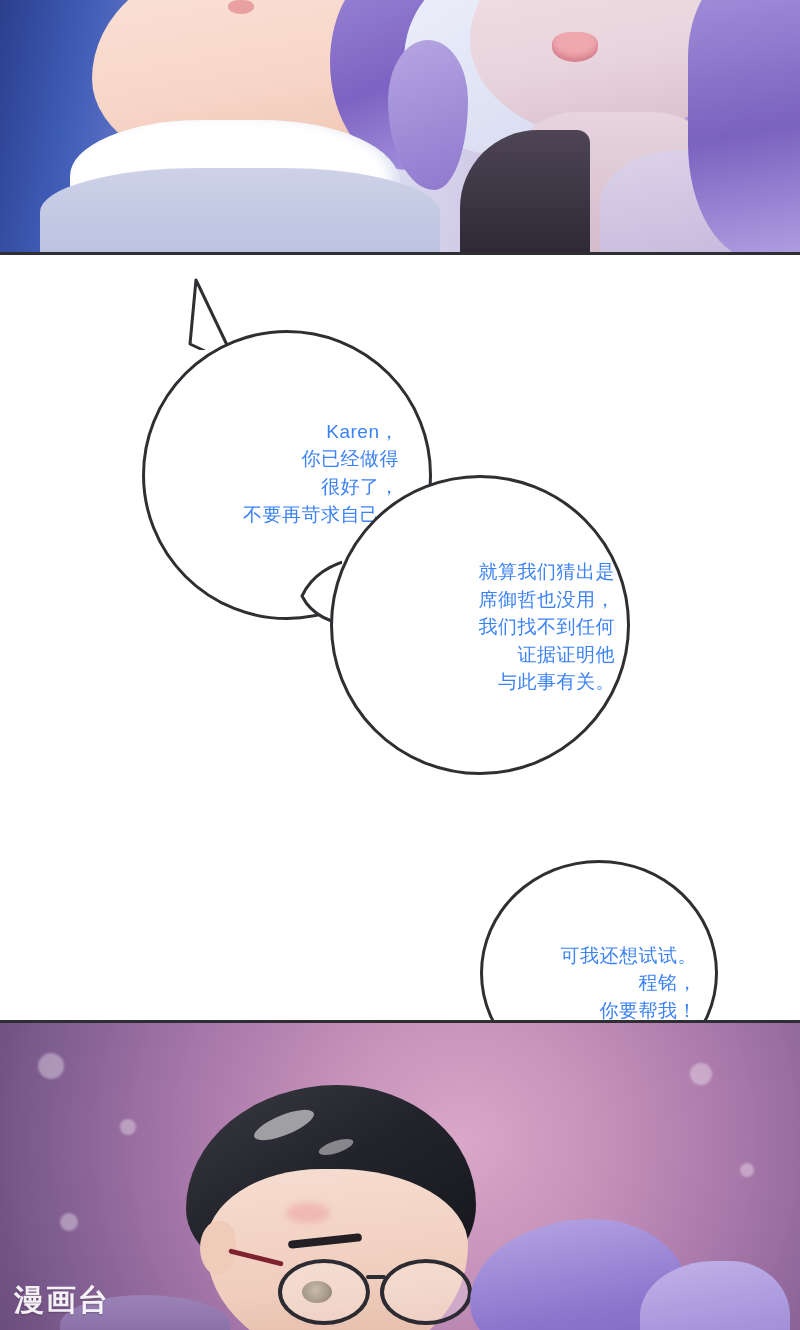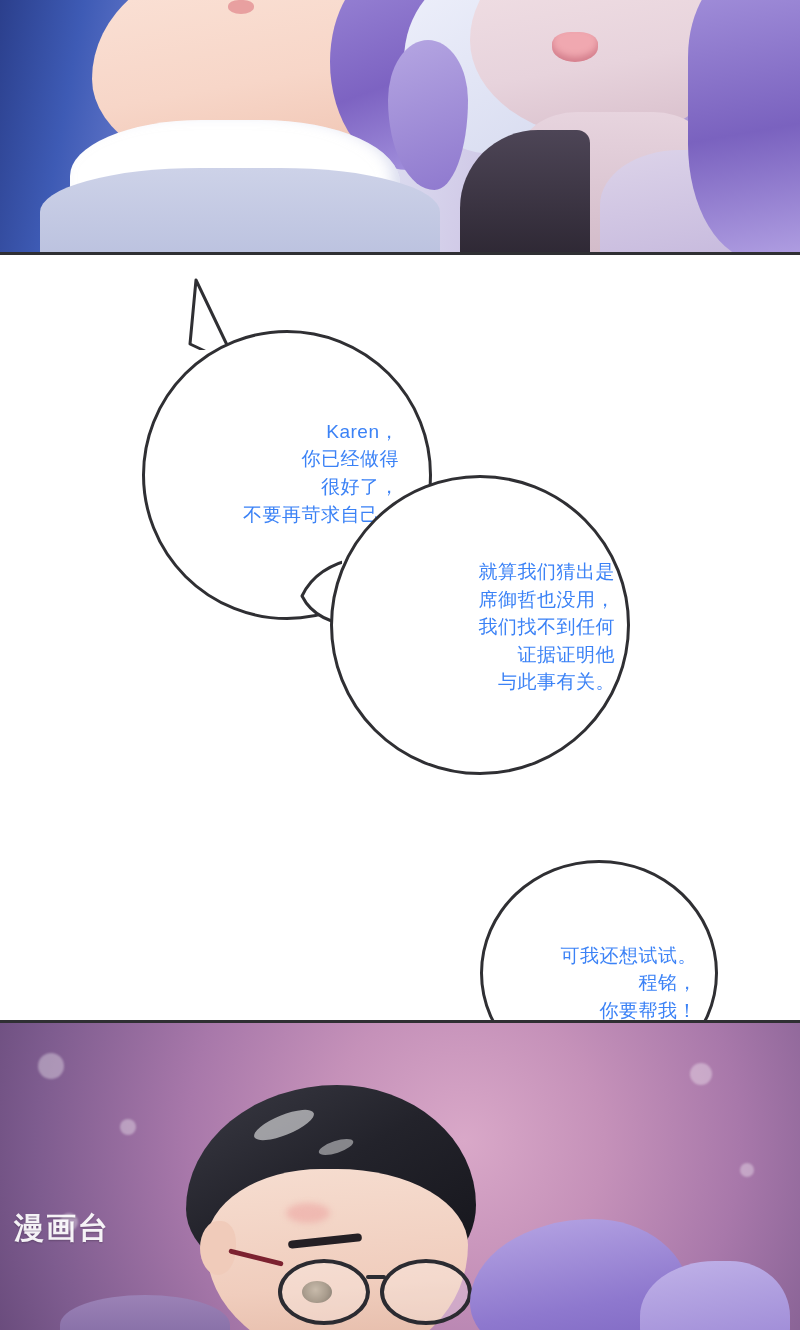--- a/index.html
+++ b/index.html
@@ -362,21 +362,21 @@
     width: 170px;
     height: 60px;
     background: linear-gradient(180deg, #9b82b6, #7d66a0);
     border-radius: 50% 50% 0 0;
   }
 
   
   .watermark {
     position: absolute;
     left: 14px;
-    top: 1208px;
+    top: 1280px;
     font-size: 30px;
     font-weight: bold;
     color: #ffffff;
     opacity: 0.92;
     letter-spacing: 2px;
     text-shadow: 0 1px 2px rgba(0,0,0,0.25);
     font-family: "DejaVu Sans", sans-serif;
   }
 </style>
 </head>

